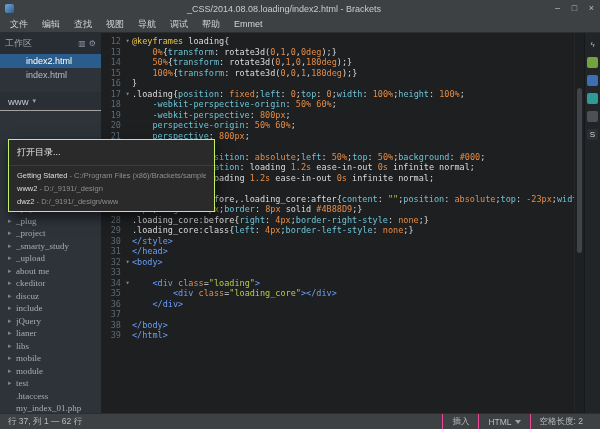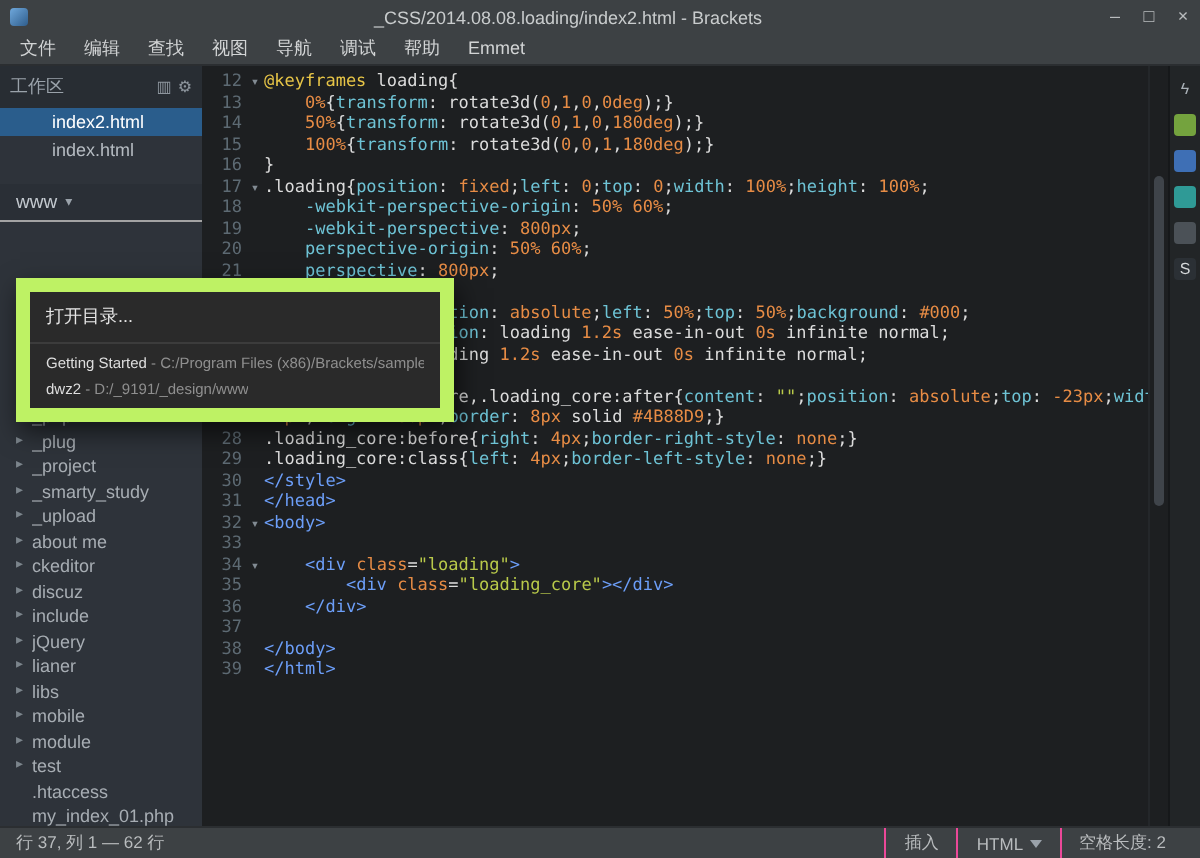--- a/index.html
+++ b/index.html
@@ -26,21 +26,21 @@
   .ws-icons{display:flex;gap:3px;}
   .ws-icon{font-size:8px;color:#8d959d;}
   .open-files{flex:none;}
   .file-item{height:14px;line-height:14px;font-size:9px;color:#b6bcc2;padding-left:26px;
     white-space:nowrap;overflow:hidden;}
   .file-item.selected{background:#2a5d8c;color:#ffffff;}
   .sb-spacer{height:10px;flex:none;}
   .project-header{height:18px;flex:none;display:flex;align-items:center;padding-left:8px;
     color:#c3c9cf;font-size:9.5px;gap:4px;background:#2a2f36;border-bottom:1px solid #a3a3a3;}
   .caret-glyph{font-size:7px;color:#9aa2aa;}
-  .project-tree{flex:1;overflow:hidden;padding-top:66px;}
+  .project-tree{flex:1;overflow:hidden;padding-top:66px;font-family:Liberation Serif, serif;}
   .tree-item{height:12.5px;line-height:12.5px;font-size:9px;color:#a7adb3;display:flex;
     align-items:center;padding-left:8px;white-space:nowrap;overflow:hidden;}
   .tree-arrow{width:8px;font-size:7px;color:#7c858c;flex:none;display:inline-block;}
   .tree-item.file{padding-left:16px;}
   .tree-label{overflow:hidden;white-space:nowrap;}
   
   .editor{flex:1;min-width:0;background:#1d1f21;overflow:hidden;position:relative;
     font-family:"DejaVu Sans Mono","Liberation Mono",monospace;font-size:8.5px;line-height:10.5px;
     padding-top:3px;}
   .code-row{display:flex;height:10.5px;}
@@ -52,21 +52,21 @@
   
   .scrollbar{width:9px;flex:none;background:#1d1f21;border-left:1px solid #24272a;position:relative;}
   .scroll-thumb{position:absolute;left:2px;top:55px;width:5px;height:165px;background:#3f444a;border-radius:3px;}
   
   .rail{width:15px;flex:none;background:#222527;border-left:1px solid #16181a;display:flex;
     flex-direction:column;align-items:center;padding-top:6px;gap:7px;}
   .rail-icon{width:11px;height:11px;border-radius:2px;font-size:8px;line-height:11px;
     text-align:center;color:#a9b0b6;flex:none;}
   
   .dropdown{position:absolute;left:8px;top:106px;width:205px;z-index:50;background:#2a2a2a;
-    border:7px solid #bef264;box-shadow:2px 5px 12px rgba(0,0,0,.6);padding:3px 0;}
+    border:1px solid #bef264;box-shadow:2px 5px 12px rgba(0,0,0,.6);padding:3px 0;}
   .dd-open{font-size:9px;color:#e6e6e6;padding:3px 8px 4px;}
   .dd-sep{height:1px;background:#3c3c3c;margin:2px 0 3px;}
   .dd-item{font-size:7.5px;padding:2px 8px;white-space:nowrap;overflow:hidden;display:flex;}
   .dd-name{color:#dedede;flex:none;}
   .dd-path{color:#8f8f8f;overflow:hidden;white-space:pre;}
   
   .statusbar{height:15px;flex:none;background:#3d4144;border-top:1px solid #2b2e31;display:flex;
     align-items:center;justify-content:space-between;font-size:8.5px;color:#b9bcbe;padding:0 8px;}
   .status-right{display:flex;align-items:center;height:100%;}
   .status-seg{padding:0 9px;border-left:1px solid #ec4899;display:flex;align-items:center;gap:3px;
@@ -365,20 +365,24 @@
 
     <div class="dropdown">
       <div class="dd-open">打开目录...</div>
       <div class="dd-sep"></div>
       <div>
           <div class="dd-item">
             <span class="dd-name">Getting Started</span>
             <span class="dd-path"> - C:/Program Files (x86)/Brackets/samples/root</span>
           </div>
           <div class="dd-item">
+            <span class="dd-name">www2</span>
+            <span class="dd-path"> - D:/_9191/_design</span>
+          </div>
+          <div class="dd-item">
             <span class="dd-name">dwz2</span>
             <span class="dd-path"> - D:/_9191/_design/www</span>
           </div>
         </div>
     </div>
 
   </div>
 
   <div class="statusbar">
     <span>行 37, 列 1 — 62 行</span>

